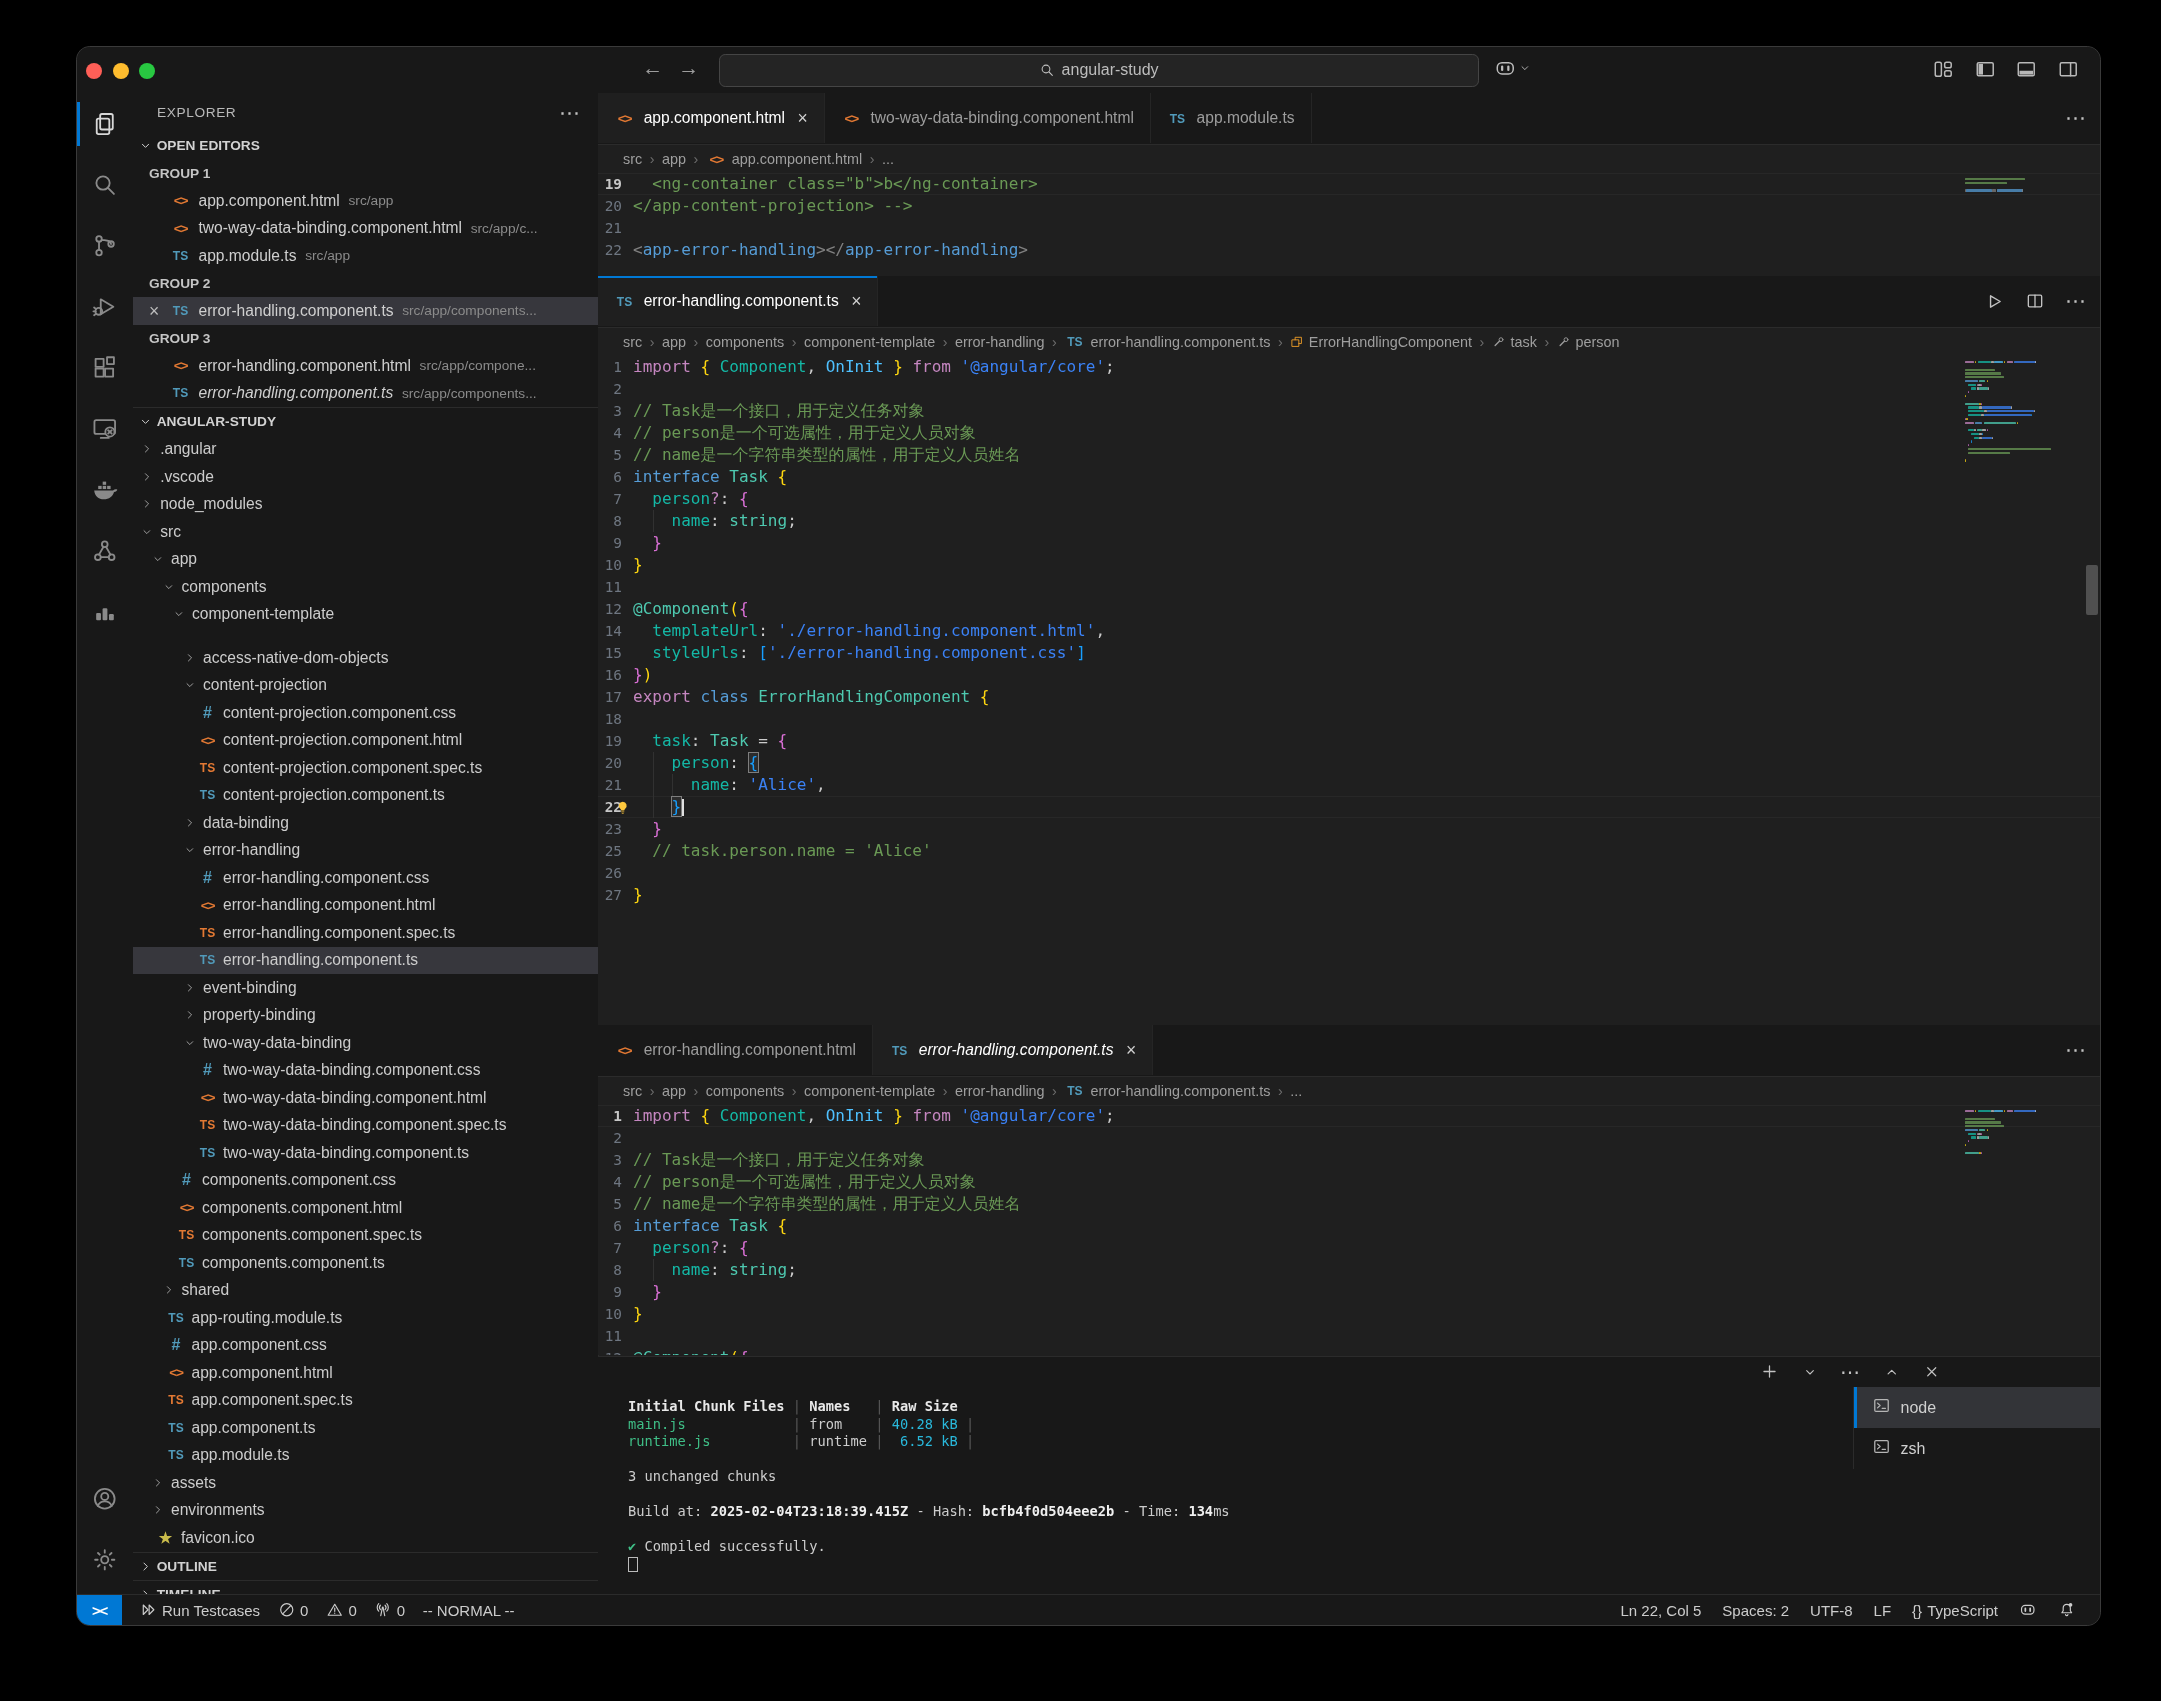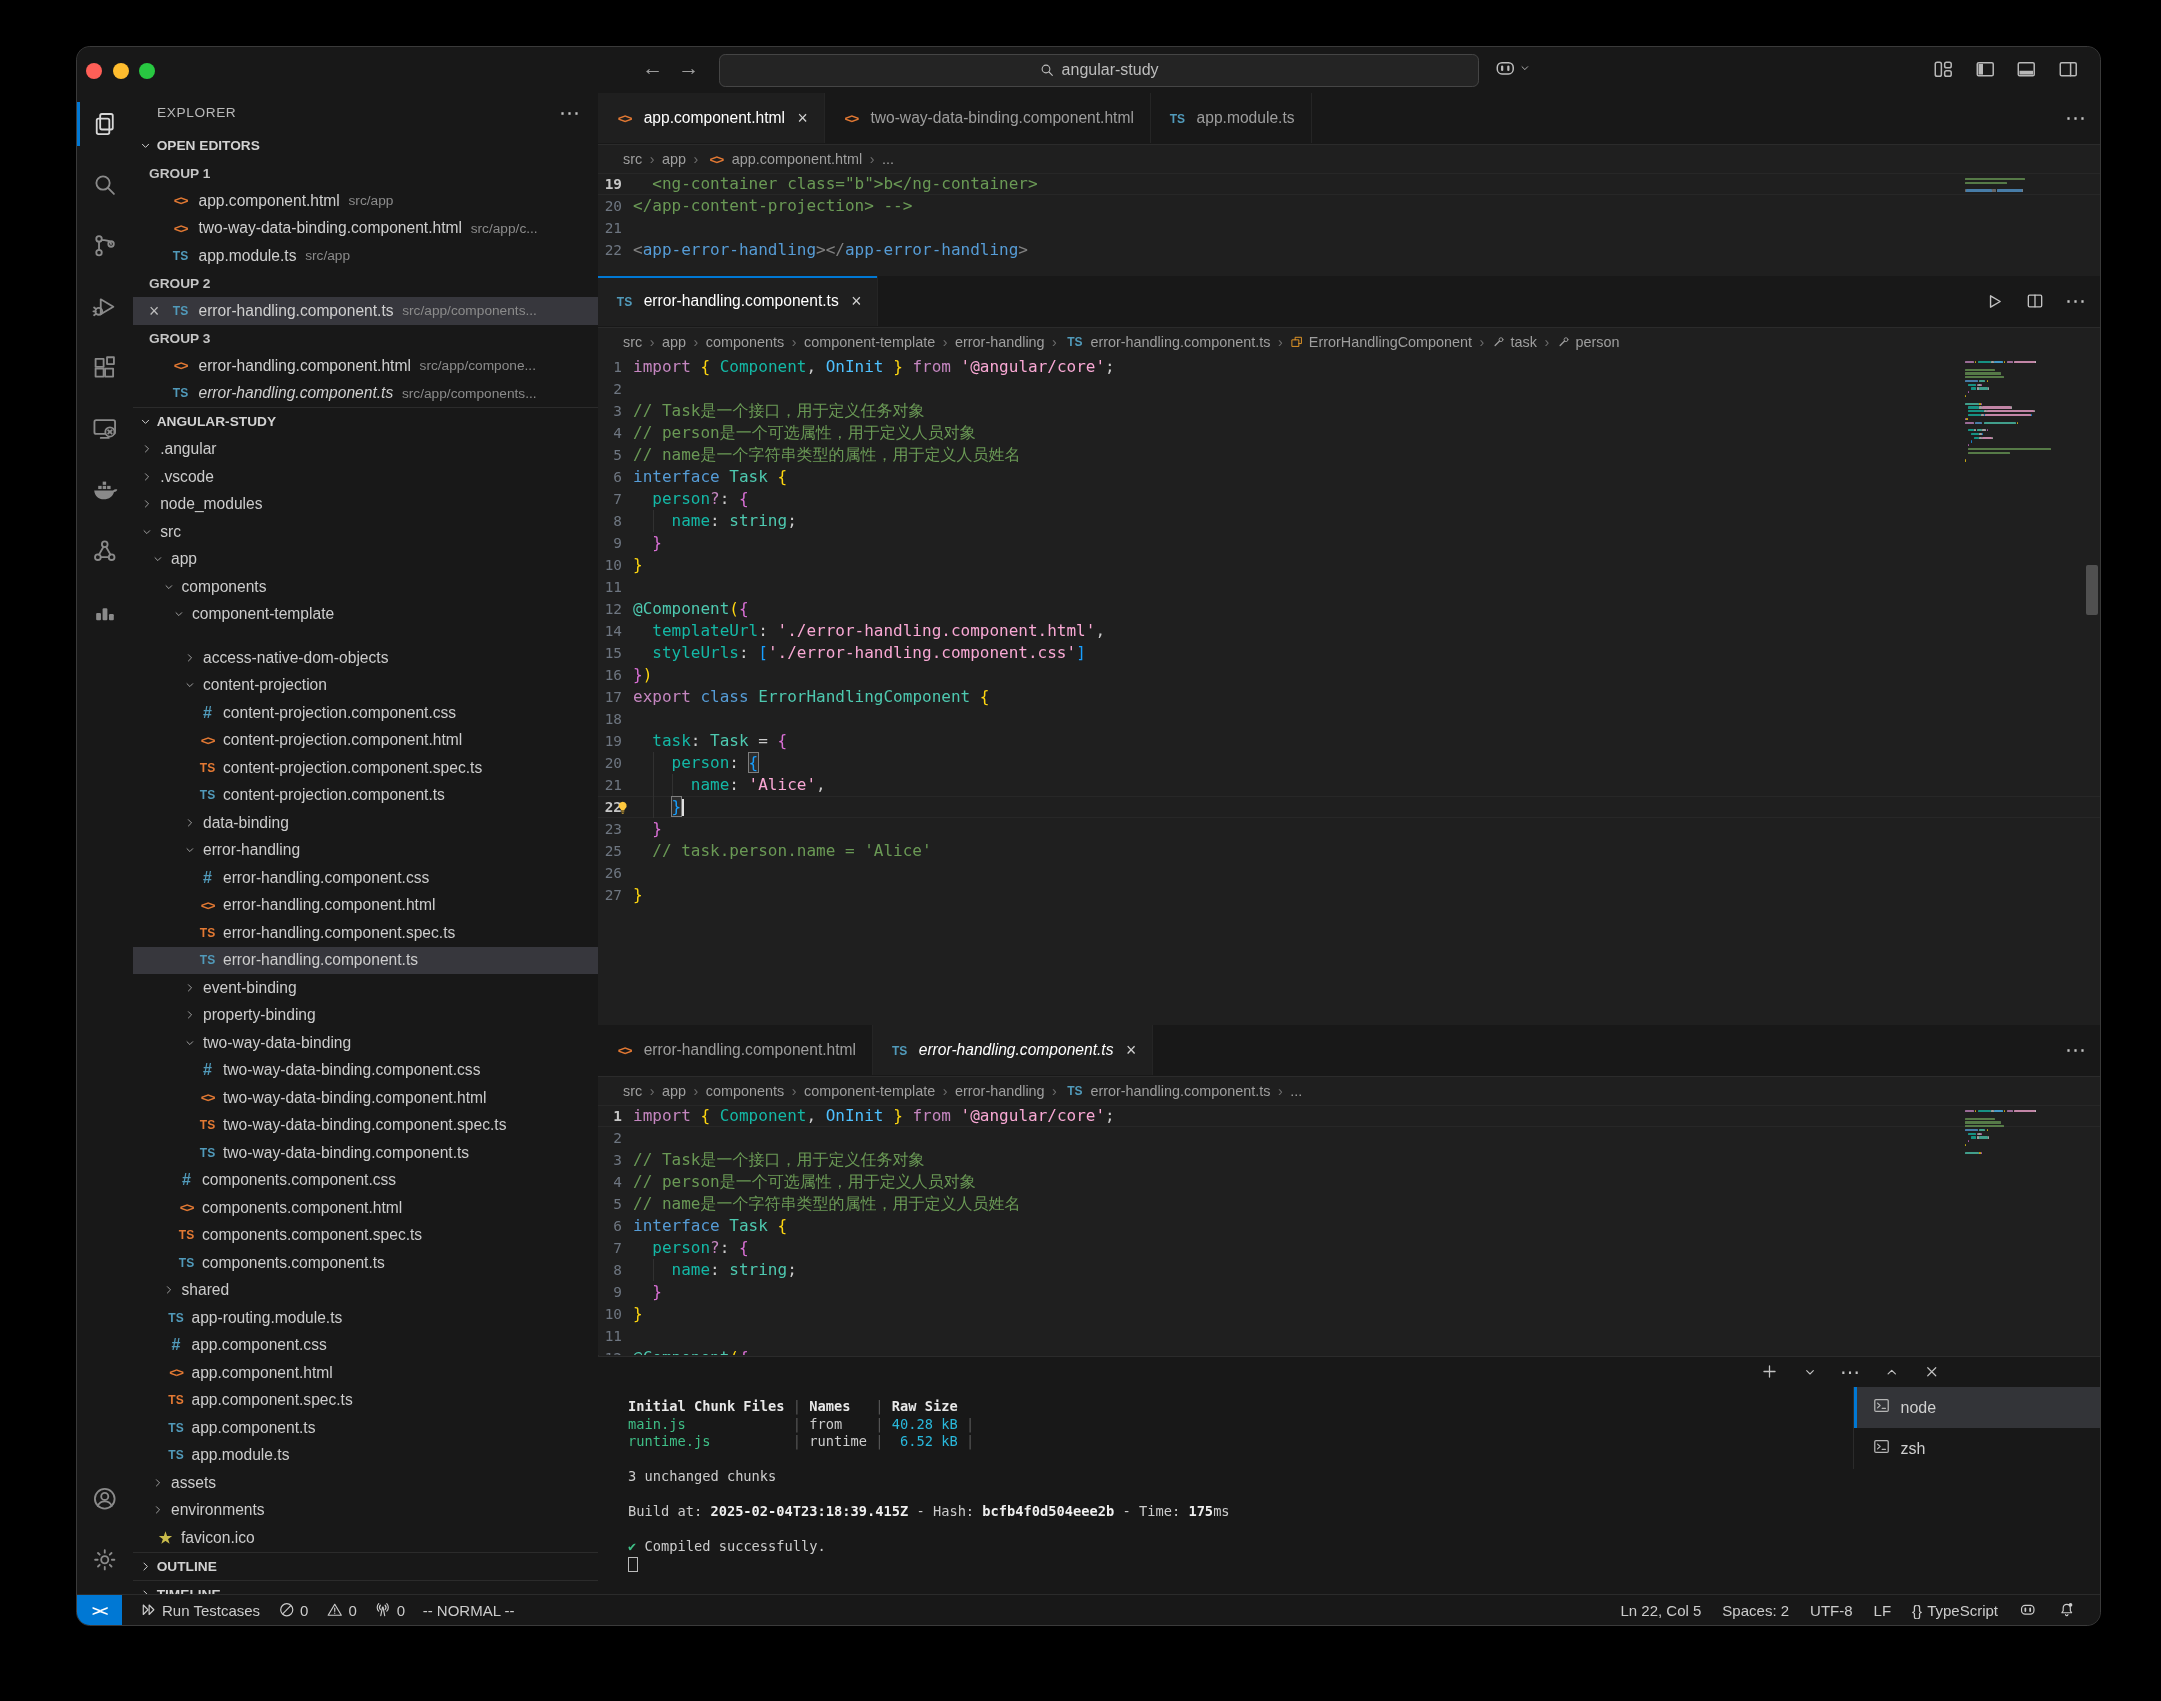--- a/index.html
+++ b/index.html
@@ -58,21 +58,21 @@
   .crumbs{height:28px;background:#1f1f1f;display:flex;align-items:center;padding-left:25px;font-size:14.4px;color:#9f9f9f;white-space:nowrap;}
   .crumbs .sep{margin:0 7.5px;color:#6d6d6d;}
   .crumbs .citem{display:flex;align-items:center;gap:5px;}
   .code{position:relative;background:#1f1f1f;overflow:hidden;font-family:"DejaVu Sans Mono",monospace;}
   .line{position:relative;height:22px;line-height:22px;padding-left:35px;white-space:pre;font-size:16px;color:#cccccc;}
   .line .num{position:absolute;left:0;top:0;width:24px;text-align:right;font-size:14.4px;color:#6e7681;}
   .line.cur{box-shadow:inset 0 0.6px 0 #303030, inset 0 -0.6px 0 #303030;}
   .line.cur .num{color:#c7c7c7;font-weight:bold;}
   .guide{position:absolute;top:0;width:0.6px;height:22px;background:#313131;}
   .c-kw{color:#c586c0}.c-kw2{color:#569cd6}.c-type{color:#4ec9b0}.c-var{color:#14b8a6}.c-var2{color:#4fc1ff}
-  .c-str{color:#f9a8d4}.c-com{color:#6a9955}.c-b1{color:#ffd710}.c-b2{color:#da70d6}.c-b3{color:#179fff}
+  .c-str{color:#3b82f6}.c-com{color:#6a9955}.c-b1{color:#ffd710}.c-b2{color:#da70d6}.c-b3{color:#179fff}
   .c-fg{color:#cccccc}.c-pun{color:#808080}.c-tag{color:#569cd6}
   .match{outline:0.6px solid #7e7e7e;outline-offset:-0.6px;background:rgba(120,120,120,.15);}
   .cursor{display:inline-block;width:1.9px;height:17px;background:#e0e0e0;vertical-align:middle;margin-left:0.6px;}
   .bulb{position:absolute;left:16px;top:2.5px;}
   .minimap{position:absolute;top:5px;right:15px;width:122px;}
   .mmrow{position:relative;height:2.2px;margin-bottom:1.6px;}
   .mmbar{position:absolute;top:0;height:2.2px;opacity:.75;border-radius:0.6px;}
   .scroll-handle{position:absolute;right:3.7px;width:12.5px;background:rgba(140,140,140,.45);border-radius:1.9px;}
   
   .panel{position:absolute;left:521px;top:1309px;width:1504px;height:239px;background:#181818;border-top:0.6px solid #2b2b2b;}
@@ -1063,21 +1063,21 @@
           </svg>
         </span>
       </div>
     <div class="term" id="term">
         <div class="tline"><span class="t-h">Initial Chunk Files</span><span class="t-dim"> | </span><span class="t-h">Names</span><span class="t-dim">   | </span><span class="t-h">Raw Size</span></div>
         <div class="tline"><span class="t-g">main.js</span><span class="t-fg">             </span><span class="t-dim">| </span><span class="t-fg">from    </span><span class="t-dim">| </span><span class="t-c">40.28 kB</span><span class="t-dim"> |</span></div>
         <div class="tline"><span class="t-g">runtime.js</span><span class="t-fg">          </span><span class="t-dim">| </span><span class="t-fg">runtime </span><span class="t-dim">| </span><span class="t-c"> 6.52 kB</span><span class="t-dim"> |</span></div>
         <div class="tline">&nbsp;</div>
         <div class="tline"><span class="t-fg">3 unchanged chunks</span></div>
         <div class="tline">&nbsp;</div>
-        <div class="tline"><span class="t-fg">Build at: </span><span class="t-b">2025-02-04T23:18:39.415Z</span><span class="t-fg"> - Hash: </span><span class="t-b">bcfb4f0d504eee2b</span><span class="t-fg"> - Time: </span><span class="t-b">175</span><span class="t-fg">ms</span></div>
+        <div class="tline"><span class="t-fg">Build at: </span><span class="t-b">2025-02-04T23:18:39.415Z</span><span class="t-fg"> - Hash: </span><span class="t-b">bcfb4f0d504eee2b</span><span class="t-fg"> - Time: </span><span class="t-b">134</span><span class="t-fg">ms</span></div>
         <div class="tline">&nbsp;</div>
         <div class="tline"><span class="t-g">✔</span><span class="t-fg"> Compiled successfully.</span></div>
         <div class="tline"><span class="tcursor"></span></div>
       </div>
     <div class="term-list" id="term-list">
         <div class="trow sel">
           <span class="ticn"><span class="icn">
               <svg viewBox="0 0 24 24" style="width:19px;height:19px">
                 <rect x="3.5" y="4.5" width="17" height="15" rx="1.5"></rect>
                 <path d="M7 9l3.2 3L7 15M12.8 15.5H17"></path>

